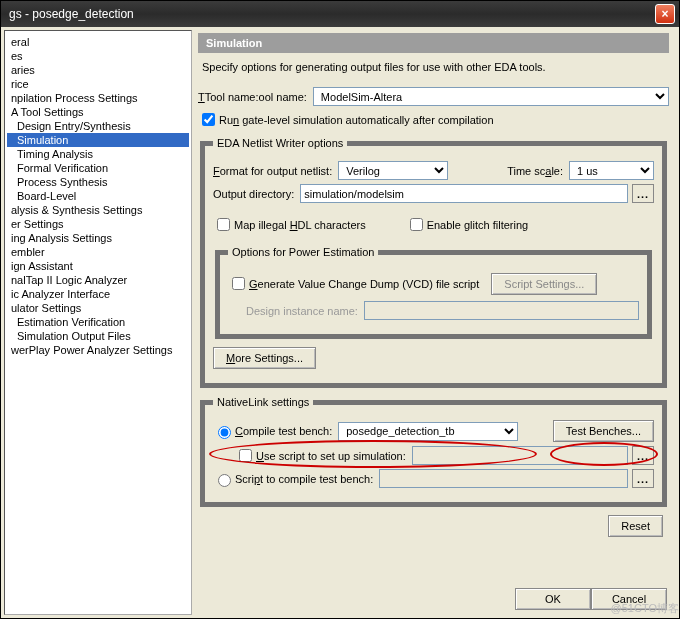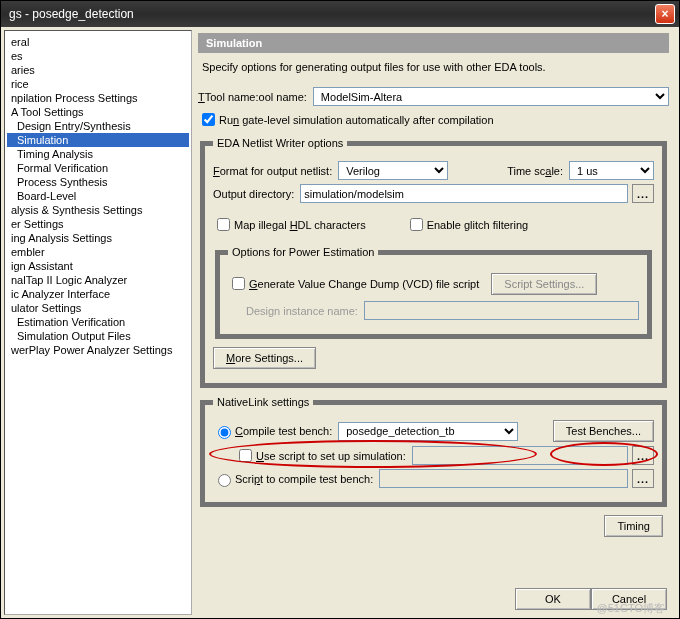--- a/index.html
+++ b/index.html
@@ -26,21 +26,21 @@
   legend { padding: 0 4px; color: #000; }
   .btn { background: #ECE9D8; border: 1px solid #888; box-shadow: inset 1px 1px #fff, inset -1px -1px #bbb; height: 22px; padding: 0 12px; cursor: pointer; }
   .btn.disabled { color: #888; }
   .dim { color: #999; }
   .dotbtn { width: 22px; height: 19px; border: 1px solid #888; background: #ECE9D8; display:flex; align-items:center; justify-content:center; cursor:pointer; font-weight:bold; letter-spacing:1px;}
   .radio { margin-right: 4px; }
   .bottom-btns { position: absolute; bottom: 8px; right: 12px; display: flex; }
   .reset-row { display:flex; justify-content:flex-end; margin: 6px 6px 24px 0;}
   .red-ellipse { position:absolute; border:2px solid #C00; border-radius:50%; pointer-events:none; }
   .u { text-decoration: underline; }
-  .watermark { position:absolute; right:14px; bottom:2px; color:#bbb; font-size:11px; pointer-events:none;}
+  .watermark { position:absolute; right:0; bottom:2px; color:#bbb; font-size:11px; pointer-events:none;}
 </style>
 </head>
 <body>
 
 <div class="window">
   <div class="titlebar">
     <div class="titlebar-text">gs - posedge_detection</div>
     <div class="close-btn">×</div>
   </div>
   <div class="client">
@@ -145,21 +145,21 @@
           <input type="radio" name="nl" class="radio" style="">
           <span class="label">Scri<span class="u">p</span>t to compile test bench:</span>
           <input type="text" disabled="" style="flex: 1 1 0%; background: rgb(236, 233, 216);">
           <div class="dotbtn" style="margin-left:4px">...</div>
         </div>
         <div class="red-ellipse" style="left:4px; top:32px; width:328px; height:28px;"></div>
         <div class="red-ellipse" style="right:4px; top:34px; width:108px; height:24px;"></div>
       </fieldset>
 
       <div class="reset-row">
-          <button class="btn">Timing</button>
+          <button class="btn">Reset</button>
         </div>
 
       <div class="bottom-btns">
         <button class="btn" style="width:76px">OK</button>
         <button class="btn" style="width:76px">Cancel</button>
       </div>
       <div class="watermark">@51CTO博客</div>
     </div>
   </div>
 </div>

